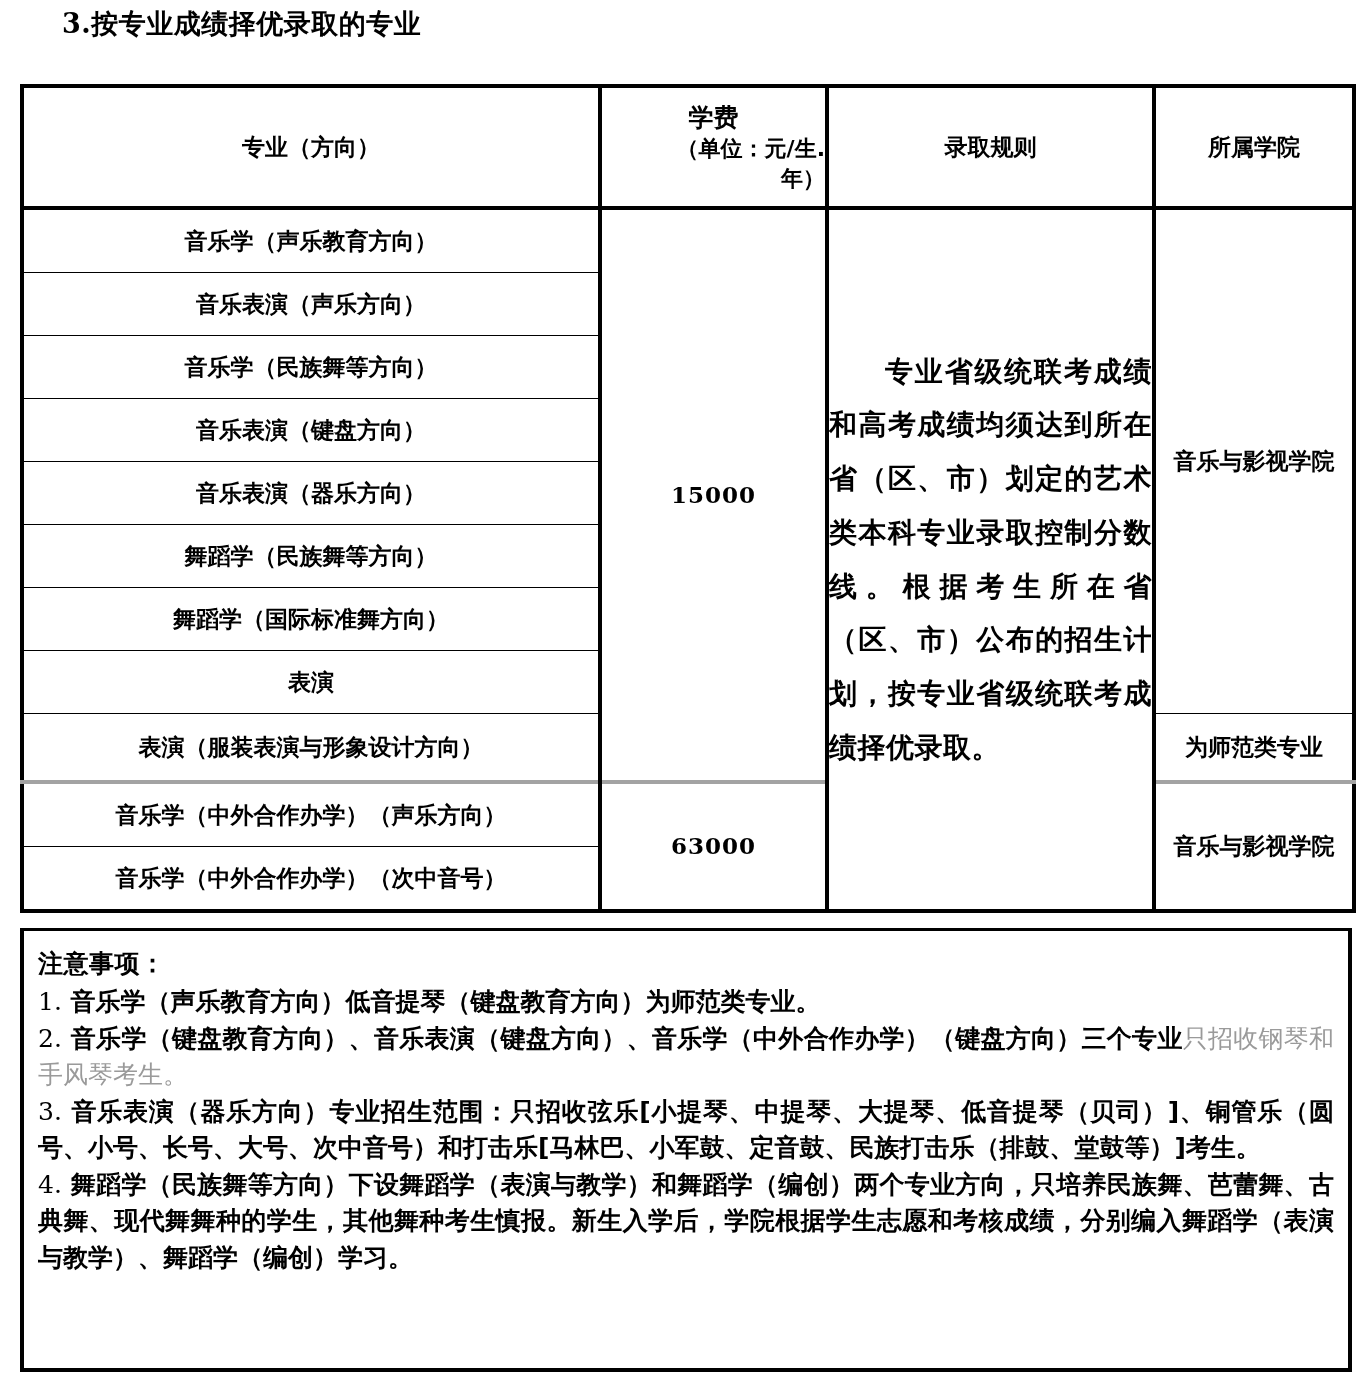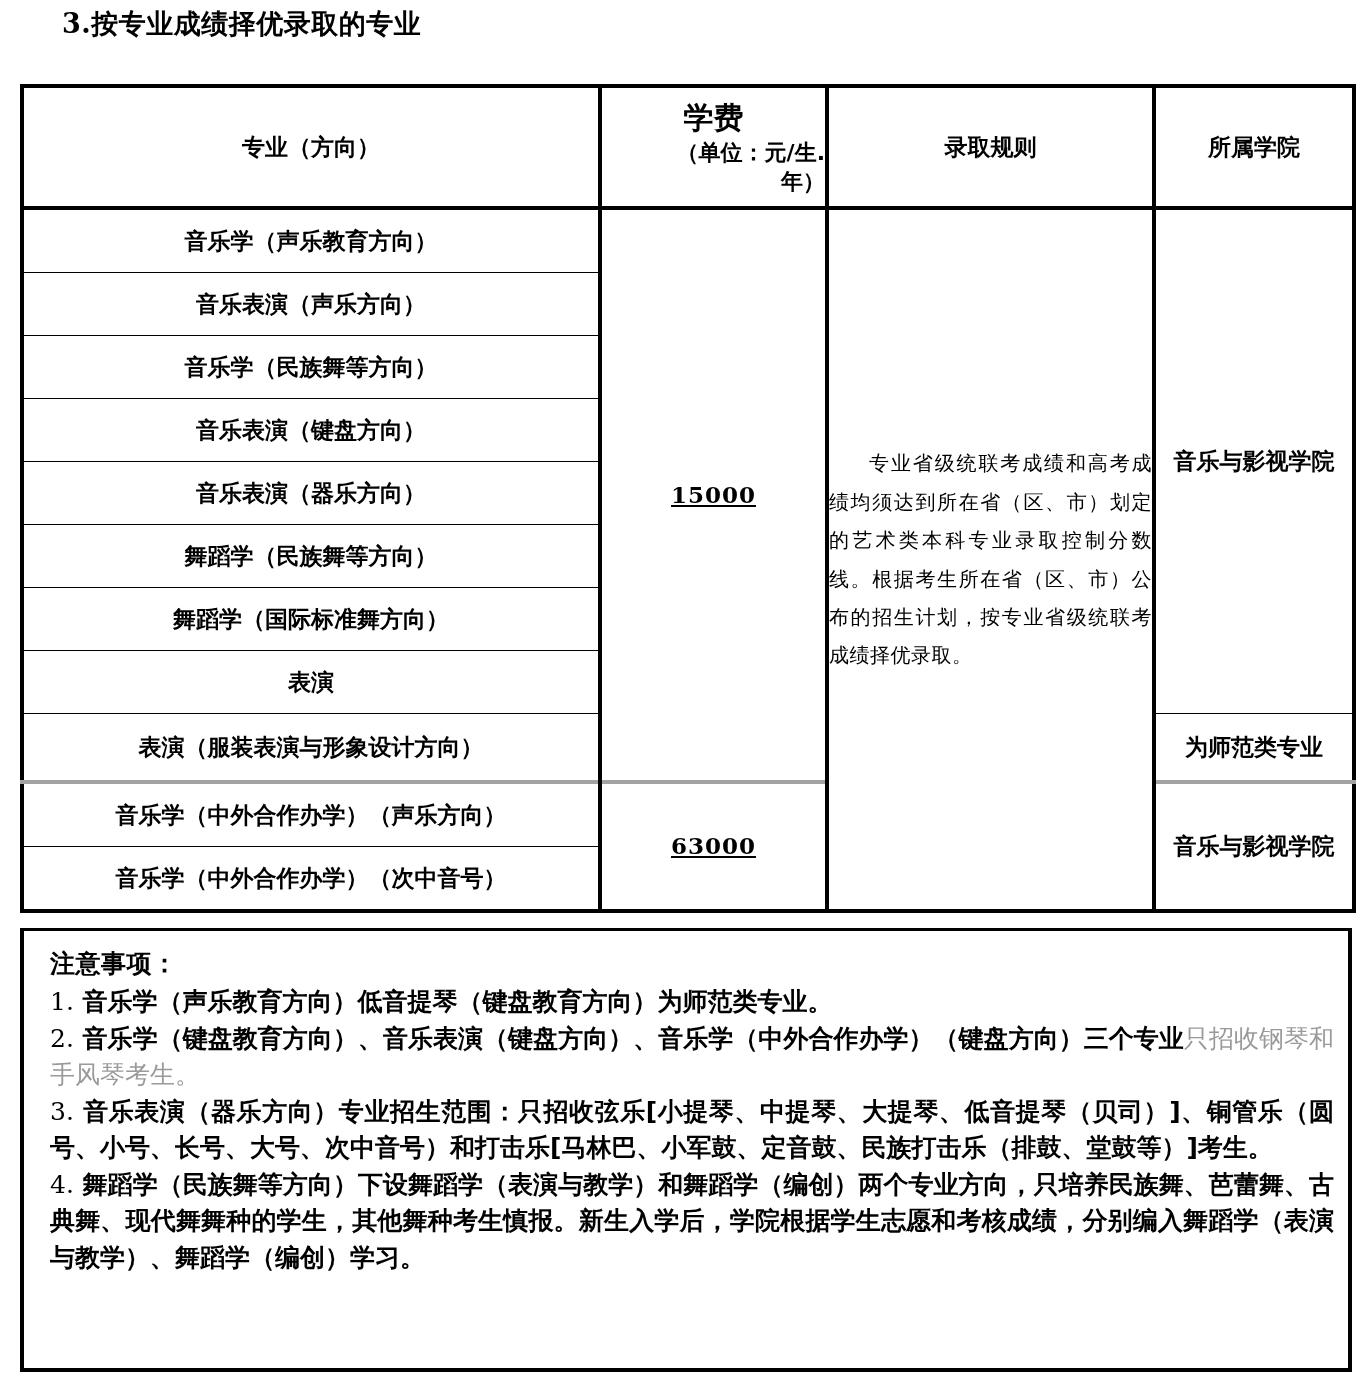--- a/index.html
+++ b/index.html
@@ -70,42 +70,41 @@
   col.c-major  { width: 578px; }
   col.c-fee    { width: 227px; }
   col.c-rule   { width: 327px; }
   col.c-school { width: 200px; }
 
   .hdr-cell {
     height: 118px;
     font-size: 25px;
     font-weight: 700;
   }
-  .hdr-fee-line1 { font-size: 30px; }
+  .hdr-fee-line1 { font-size: 25px; }
   .hdr-fee-line2 { font-size: 22px; text-align: right; }
 
   .major-cell { height: 62px; }
   .major-cell.tall { height: 66px; }
 
   .fee-cell {
     font-family: "DejaVu Serif", "Liberation Serif", serif;
     font-weight: 400;
     font-size: 26px;
     letter-spacing: 1px;
-    text-decoration: underline;
   }
 
   .rule-cell {
     text-align: left;
     padding: 0 14px;
   }
   .rule-text {
-    font-size: 20px;
+    font-size: 28px;
     line-height: 1.92;
-    font-weight: 400;
+    font-weight: 700;
     text-align: justify;
     text-align-last: left;
     text-indent: 2em;
     letter-spacing: 0.5px;
   }
 
   .school-cell {
     font-size: 24px;
     line-height: 1.45;
     font-weight: 700;
@@ -114,21 +113,21 @@
   
   .notes-wrap {
     position: absolute;
     left: 20px;
     top: 928px;
     width: 1332px;
     box-sizing: border-box;
     border: 4px solid #000;
     border-top: 3px solid #000;
     height: 444px;
-    padding: 16px 14px 0 26px;
+    padding: 16px 14px 0 14px;
   }
   .notes-title {
     font-size: 25px;
     font-weight: 700;
     margin: 0 0 4px 0;
     letter-spacing: 0.5px;
   }
   .note-item {
     font-size: 25px;
     font-weight: 700;

